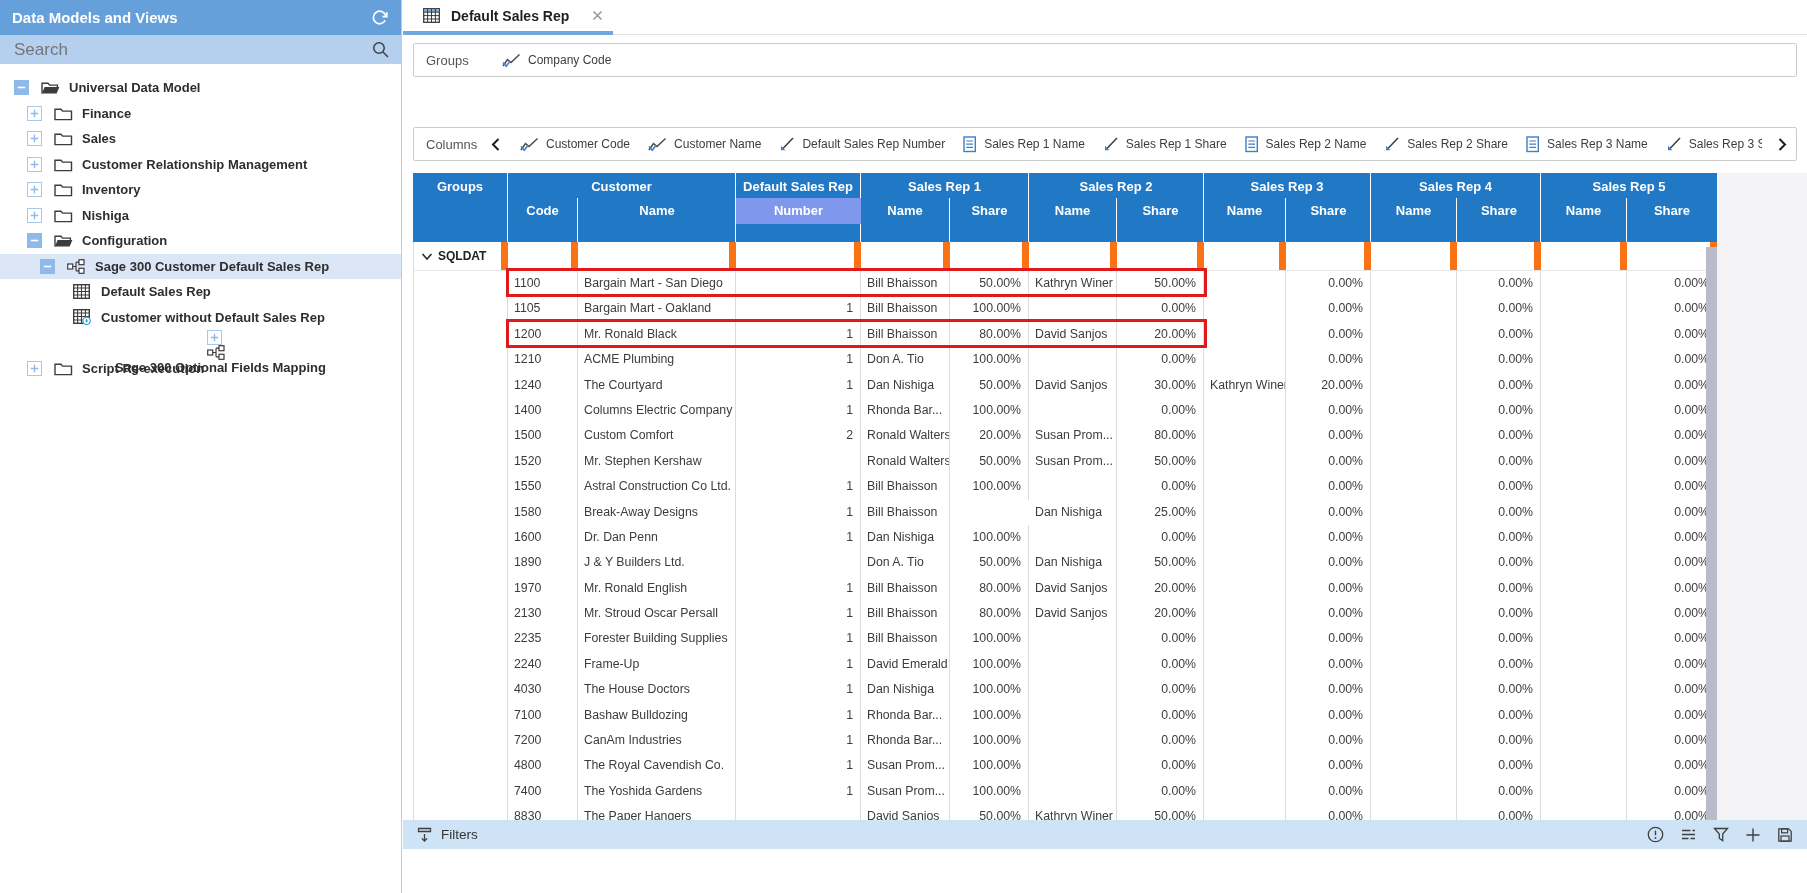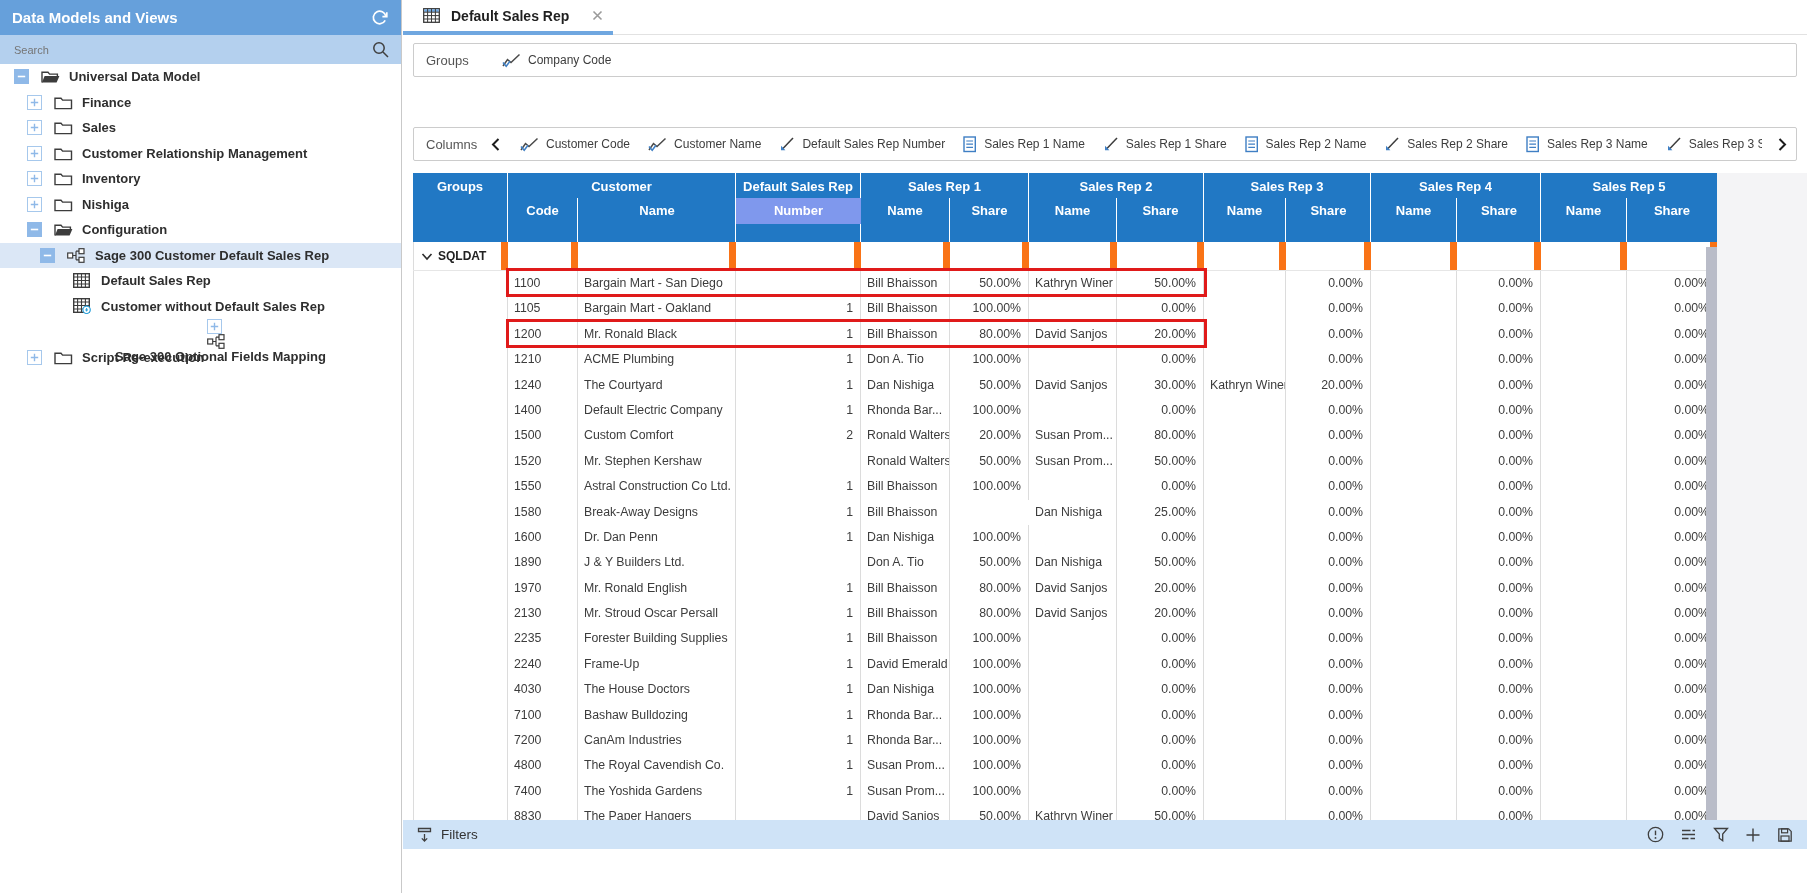--- a/index.html
+++ b/index.html
@@ -5,23 +5,23 @@
   html,body{margin:0;padding:0}
   body{width:1807px;height:893px;position:relative;overflow:hidden;background:#fff;
        font-family:"Liberation Sans","DejaVu Sans",sans-serif;}
   
   .sidebar{position:absolute;left:0;top:0;width:402px;height:893px;background:#fff;
            border-right:1px solid #c9c9c9;box-sizing:border-box}
   .sb-header{height:35px;background:#66A0DB;display:flex;align-items:center;padding:0 12px}
   .sb-title{flex:1;color:#fff;font-weight:bold;font-size:15px}
   .sb-refresh{display:flex;cursor:pointer}
   .sb-search{height:29px;background:#B4D0EE;display:flex;align-items:center;padding:0 12px}
-  .sb-search input{flex:1;background:transparent;border:0;outline:0;font-size:11px;color:#4a4a4a;
+  .sb-search input{flex:1;background:transparent;border:0;outline:0;font-size:17px;color:#4a4a4a;
                    font-family:inherit}
-  .tree{}
+  .tree{padding-top:11px}
   .tree-item{height:25.5px;display:flex;align-items:center;font-size:13px;font-weight:bold;
              color:#2e2e2e;cursor:default;white-space:nowrap}
   .tree-item.selected{background:#DBE7F6}
   .tgl{width:15px;height:15px;flex:none;margin-right:12px;display:flex}
   .tree-ic{width:20px;flex:none;margin-right:8px;display:flex;align-items:center}
   
   .main{position:absolute;left:403px;top:0;width:1404px;height:893px;background:#fff}
   .tabbar{position:absolute;left:0;top:0;width:100%;height:35px;border-bottom:1px solid #e2e2e2;
           box-sizing:border-box;background:#fff}
   .tab{position:absolute;left:0;top:0;width:210px;height:31px;display:flex;align-items:center;
@@ -579,21 +579,21 @@
           <div class="dcell l" style="width: 82px;">Kathryn Winer</div>
           <div class="dcell r" style="width: 85px;">20.00%</div>
           <div class="dcell l" style="width: 86px;"></div>
           <div class="dcell r" style="width: 84px;">0.00%</div>
           <div class="dcell l" style="width: 86px;"></div>
           <div class="dcell r" style="width: 90px;">0.00%</div>
         </div>
         <div class="drow">
           <div class="dcell l" style="width: 95px;"></div>
           <div class="dcell l" style="width: 70px;">1400</div>
-          <div class="dcell l" style="width: 158px;">Default Electric Company</div>
+          <div class="dcell l" style="width: 158px;">Columns Electric Company</div>
           <div class="dcell r" style="width: 125px;">1</div>
           <div class="dcell l" style="width: 89px;">Rhonda Bar...</div>
           <div class="dcell r" style="width: 79px;">100.00%</div>
           <div class="dcell l" style="width: 88px;"></div>
           <div class="dcell r" style="width: 87px;">0.00%</div>
           <div class="dcell l" style="width: 82px;"></div>
           <div class="dcell r" style="width: 85px;">0.00%</div>
           <div class="dcell l" style="width: 86px;"></div>
           <div class="dcell r" style="width: 84px;">0.00%</div>
           <div class="dcell l" style="width: 86px;"></div>

